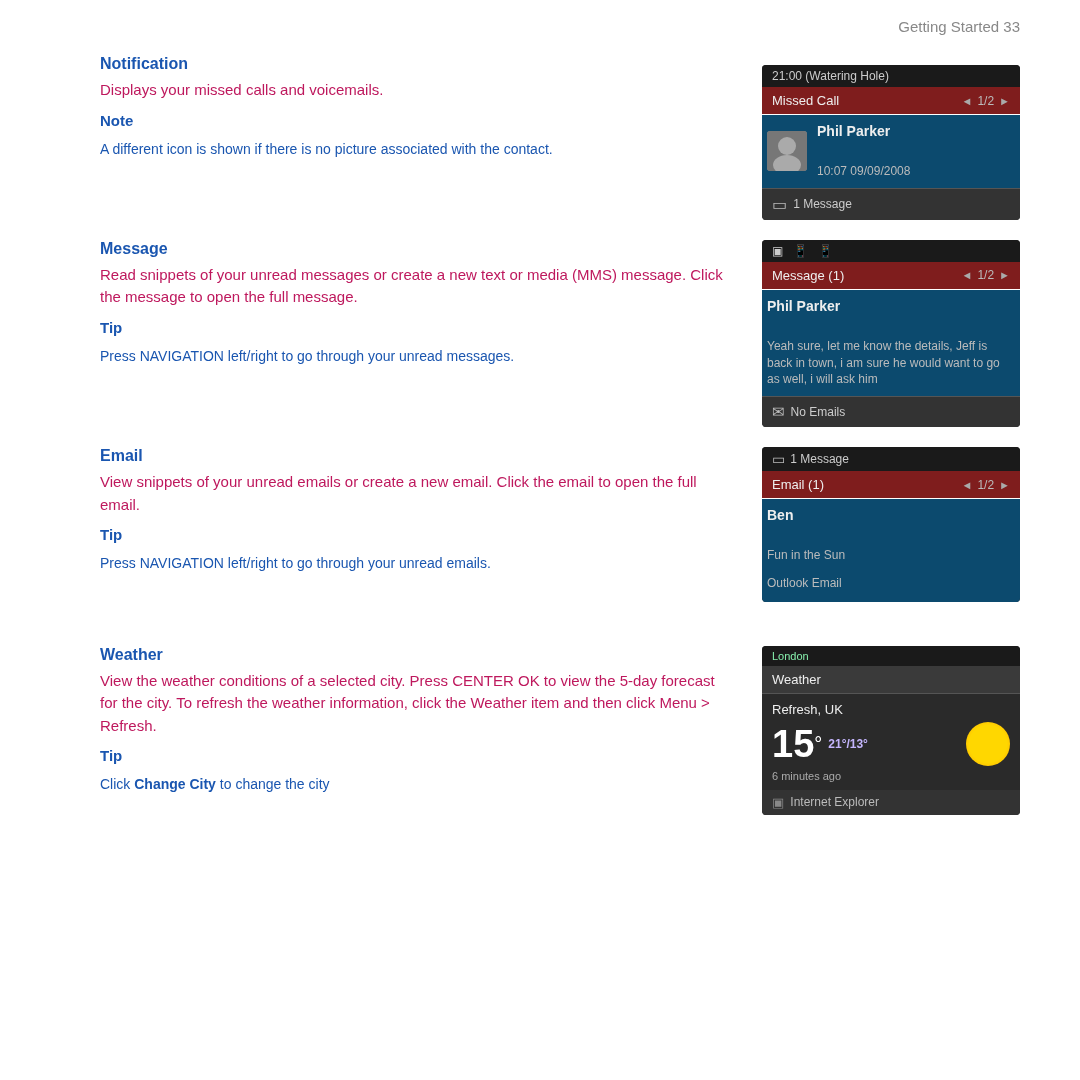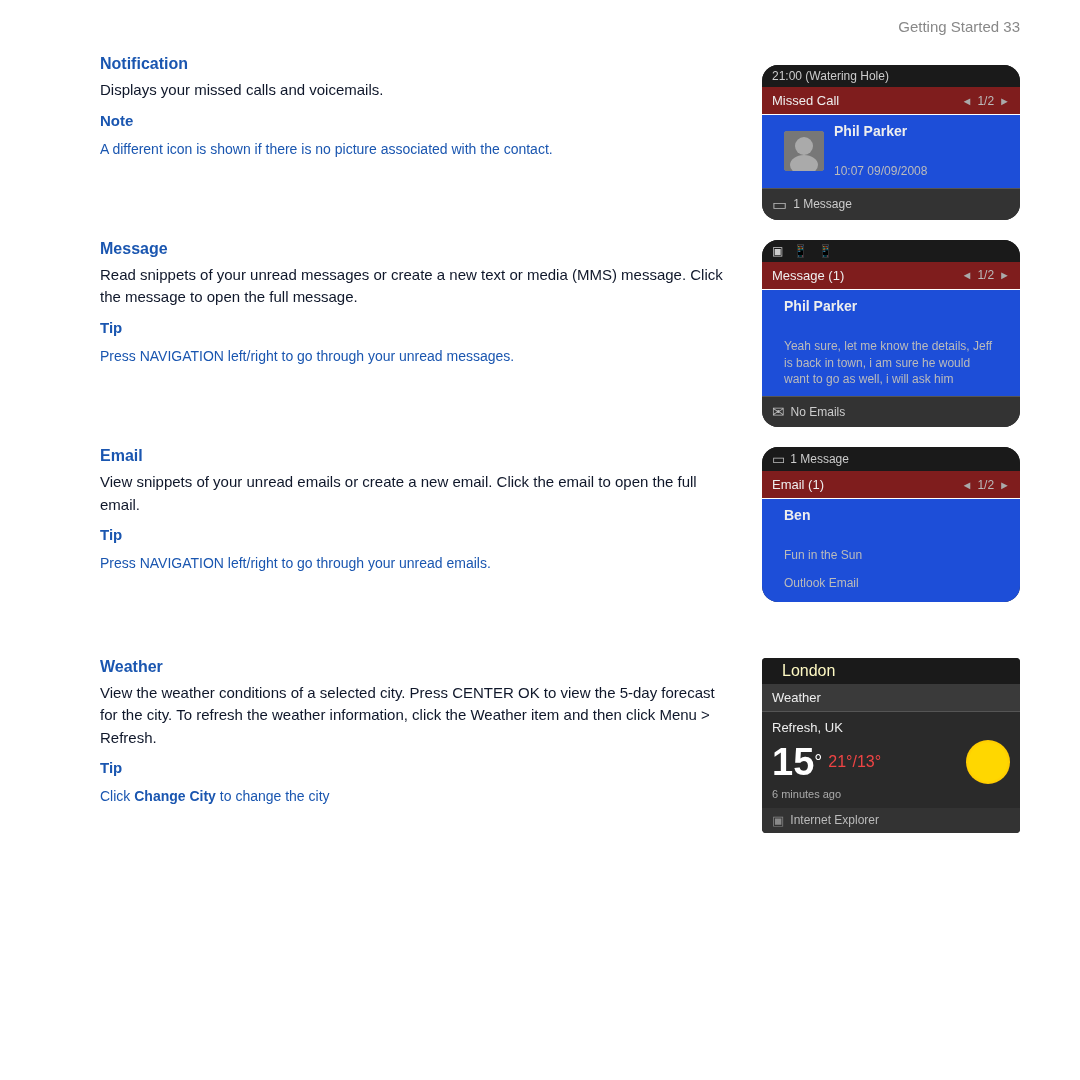--- a/index.html
+++ b/index.html
@@ -41,21 +41,21 @@
 
     .section-title {
       font-size: 16px;
       font-weight: bold;
       color: #1a56b0;
       margin-bottom: 6px;
     }
 
     .section-desc {
       font-size: 15px;
-      color: #0f172a;
+      color: #be185d;
       line-height: 1.5;
       margin-bottom: 10px;
     }
 
     .note-row, .tip-row {
       display: flex;
       flex-direction: column;
       margin-top: 8px;
       gap: 10px;
     }
@@ -76,21 +76,21 @@
     .tip-text strong {
       font-weight: bold;
       color: #1a56b0;
     }
 
     
     .device-panel {
       width: 258px;
       min-width: 258px;
       background: #2a2a2a;
-      border-radius: 16px;
+      border-radius: 4px;
       overflow: hidden;
       font-size: 13px;
       color: #eee;
     }
 
     .device-panel .top-bar {
       background: #1a1a1a;
       padding: 4px 10px;
       font-size: 12px;
       color: #ccc;
@@ -120,22 +120,22 @@
       font-size: 12px;
       color: #bbb;
     }
 
     .panel-nav .nav-arrow {
       color: #aaa;
       font-size: 11px;
     }
 
     .panel-content {
-      padding: 8px 22px;
-      background: #1d4ed8;
+      padding: 8px 5px;
+      background: #0c4a6e;
     }
 
     .panel-name {
       font-size: 14px;
       color: #eee;
       font-weight: bold;
       margin-bottom: 2px;
     }
 
     .panel-sub {
@@ -183,23 +183,23 @@
       width: 258px;
       min-width: 258px;
       background: #2a2a2a;
       border-radius: 4px;
       overflow: hidden;
       color: #eee;
     }
 
     .weather-top-bar {
       background: #1a1a1a;
-      padding: 4px 20px;
-      font-size: 16px;
-      color: #fef9c3;
+      padding: 4px 10px;
+      font-size: 11px;
+      color: #86efac;
     }
 
     .weather-header {
       padding: 6px 10px;
       background: #3a3a3a;
       font-size: 13px;
       color: #eee;
       border-bottom: 1px solid #555;
     }
 
@@ -229,22 +229,23 @@
       line-height: 1;
     }
 
     .weather-degree {
       font-size: 20px;
       color: #fff;
       vertical-align: super;
     }
 
     .weather-range {
-      font-size: 16px;
-      color: #ef4444;
+      font-size: 12px;
+      color: #c4b5fd;
+      font-weight: bold;
     }
 
     .weather-sun {
       width: 44px;
       height: 44px;
       background: radial-gradient(circle, #ffd700 60%, #ffa500 100%);
       border-radius: 50%;
       margin-left: auto;
     }
 
@@ -260,21 +261,21 @@
       font-size: 12px;
       color: #bbb;
       display: flex;
       align-items: center;
       gap: 6px;
     }
 
     .section-notification { margin-top: 10px; }
     .section-message { margin-top: 0; }
     .section-email { margin-top: 0; }
-    .section-weather { margin-top: 36px; }
+    .section-weather { margin-top: 24px; }
 
     .notification-panel-wrap { margin-top: 10px; }
   </style>
 </head>
 <body>
 
 <div class="page-header">
   <span>Getting Started  33</span>
 </div>
 

